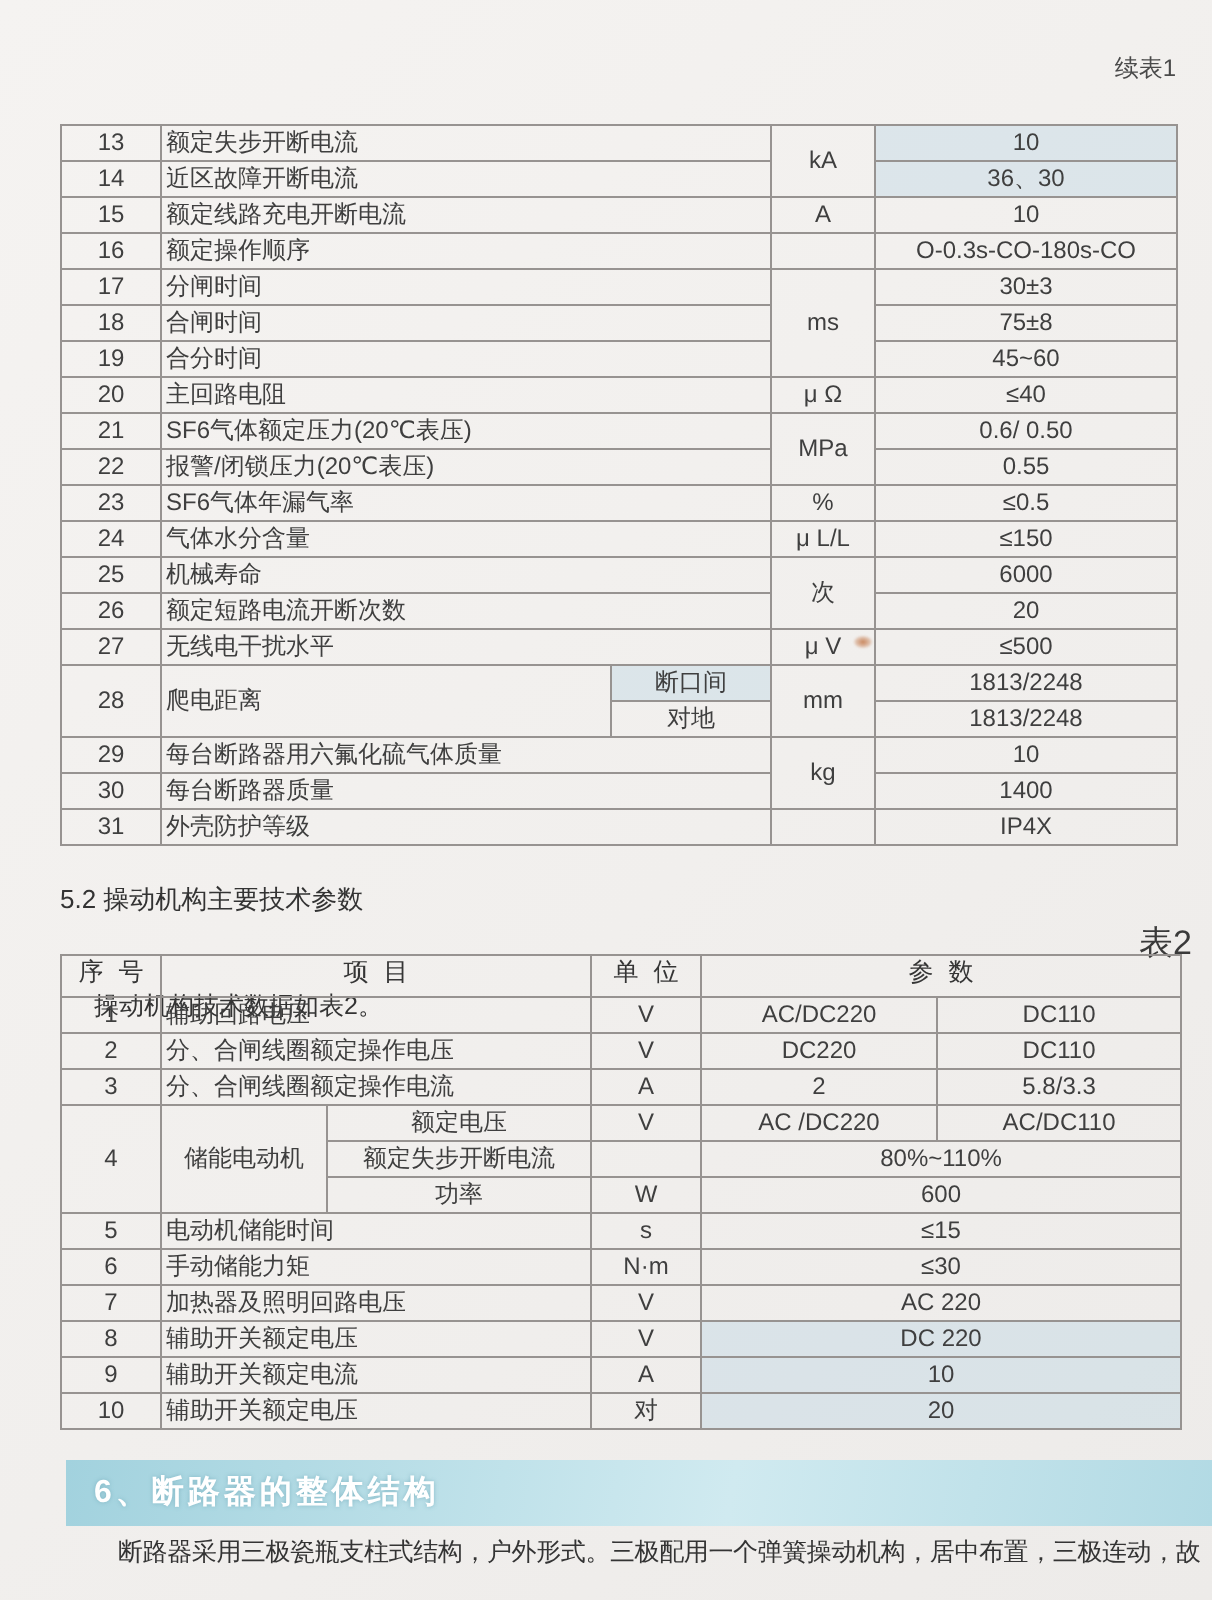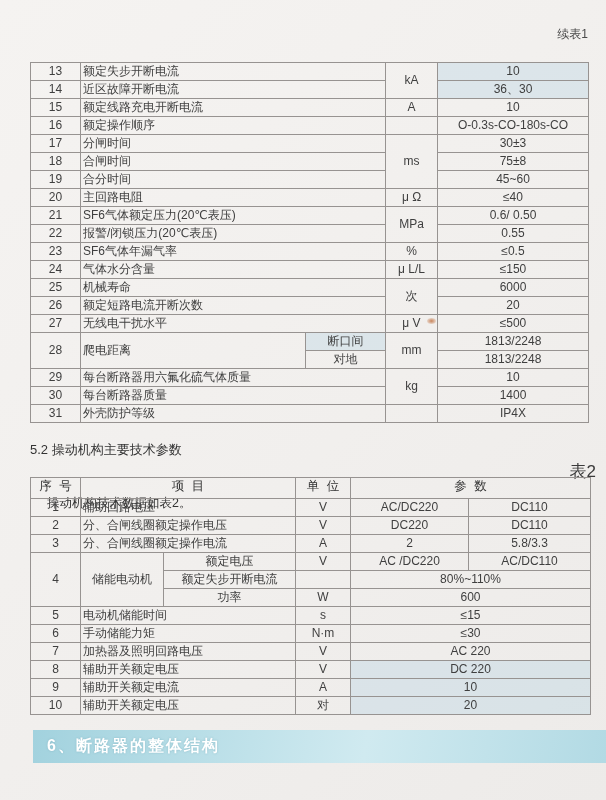--- a/index.html
+++ b/index.html
@@ -279,14 +279,15 @@
       <td>对</td>
       <td colspan="2" class="hl">20</td>
     </tr>
   </tbody>
     </table>
 
   <div class="banner">
     <span class="banner-title">6、断路器的整体结构</span>
   </div>
 
+  <div class="body-par"><span class="indent"></span><span>断路器采用三极瓷瓶支柱式结构，户外形式。三极配用一个弹簧操动机构，居中布置，三极连动，故</span></div>
 
 </div>
 
 </body></html>

